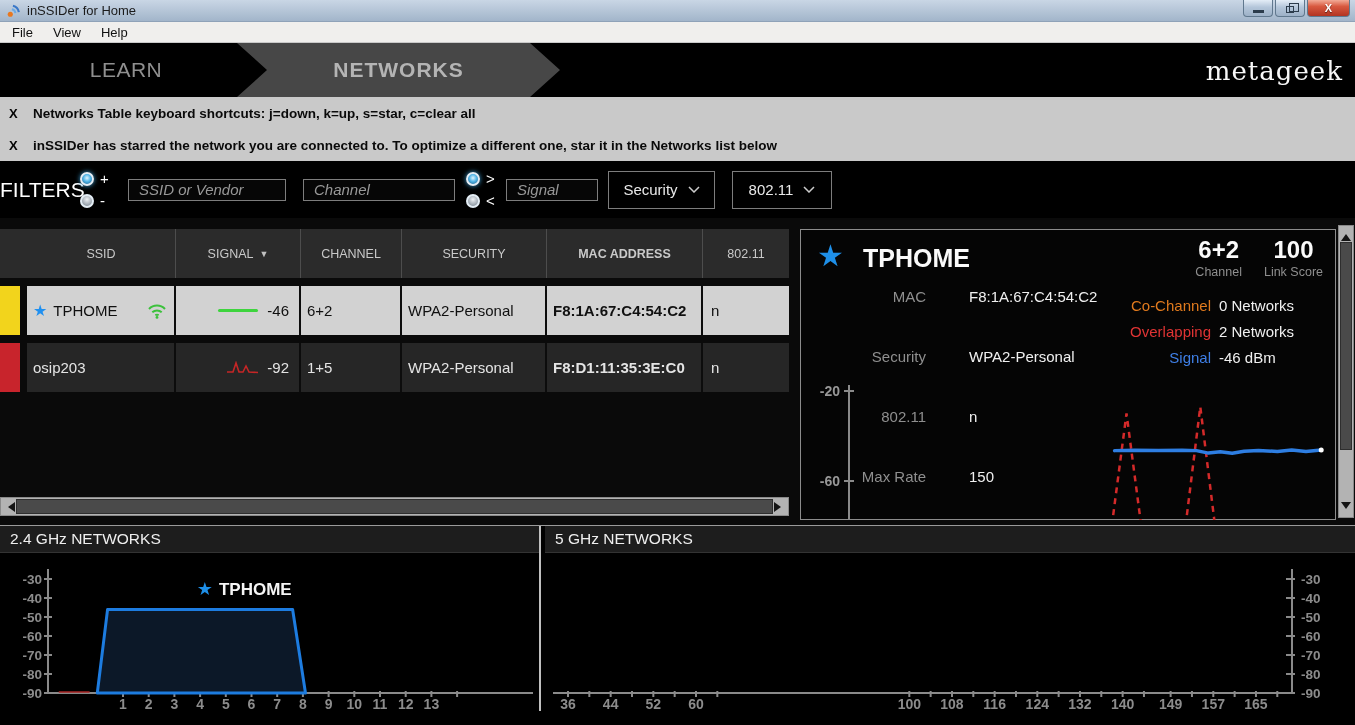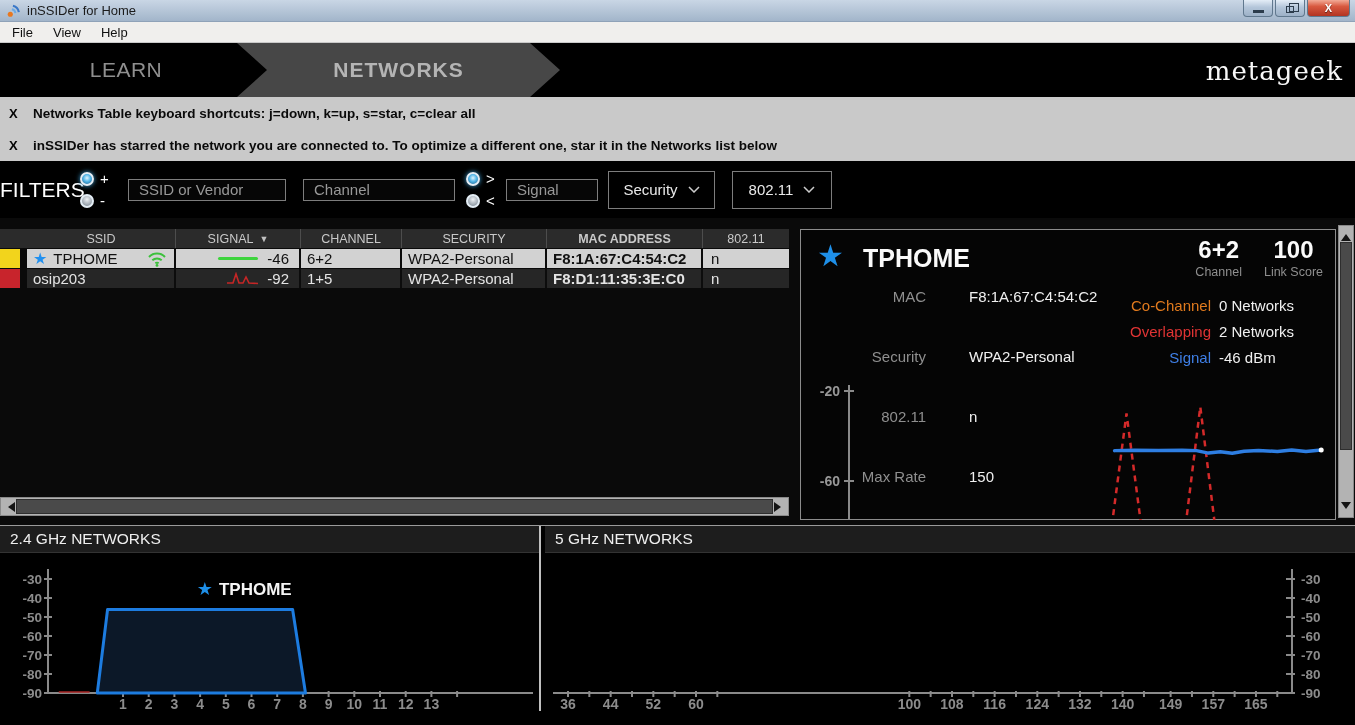--- a/index.html
+++ b/index.html
@@ -49,35 +49,35 @@
   .filtersbar { position:absolute; left:0; top:161px; width:1355px; height:57px; background:#000;
     display:flex; align-items:center; }
   .filters-label { width:80px; color:#fff; font-size:21px; }
   .radio-col { display:flex; flex-direction:column; gap:5px; width:42px; margin-right:6px; }
   .radio-row { display:flex; align-items:center; gap:6px; color:#fff; font-size:15px; }
   .radio { width:14px; height:14px; border-radius:50%; border:2px solid #e4eef6;
     background:radial-gradient(circle at 50% 35%, #eef2f6, #98a2ac 70%, #68727c); }
   .radio.on { background:radial-gradient(circle at 50% 40%, #e2f6ff 0%, #54b6e8 45%, #155a88 100%);
     box-shadow:0 0 5px #3aa0d8; }
   .finput { height:22px; background:#060606; border:1px solid #7d7d7d; color:#ddd;
-    font-size:15px; padding:0 10px; font-family:"Liberation Sans",sans-serif; }
+    font-style:italic; font-size:15px; padding:0 10px; font-family:"Liberation Sans",sans-serif; }
   .finput::placeholder { color:#989898; opacity:1; }
   .f-ssid { width:158px; margin-right:17px; }
   .f-chan { width:152px; margin-right:11px; }
   .f-sig  { width:92px;  margin-right:10px; }
   .fdrop { height:38px; border:1px solid #7d7d7d; color:#e9e9e9; font-size:15px;
     display:flex; align-items:center; justify-content:center; gap:10px; }
   .f-sec { width:107px; margin-right:17px; }
   .f-dot { width:100px; }
 
   
   .main { position:absolute; left:0; top:218px; width:1355px; height:307px; background:#0a0a0a; }
 
   .nettable { position:absolute; left:0; top:11px; width:789px; }
-  .tr { display:flex; height:19px; margin-bottom:1px; }
+  .tr { display:flex; height:49px; margin-bottom:8px; }
   .cell { display:flex; align-items:center; border-right:2px solid #0c0c0c; font-size:15px; overflow:hidden; }
   .c-swatch { width:20px; border-right:none; }
   .c-sp { width:7px; border-right:none; background:transparent !important; }
   .c-ssid { width:149px; padding-left:6px; }
   .c-sig { width:125px; justify-content:flex-end; padding-right:10px; }
   .c-ch { width:101px; padding-left:6px; }
   .c-sec { width:145px; padding-left:6px; }
   .c-mac { width:156px; padding-left:6px;font-weight:bold; }
   .c-dot { width:86px; padding-left:8px; border-right:none; }
   .thr .cell { background:#2b2b2b; color:#c9c9c9; font-size:12.5px; justify-content:center; padding:0;

